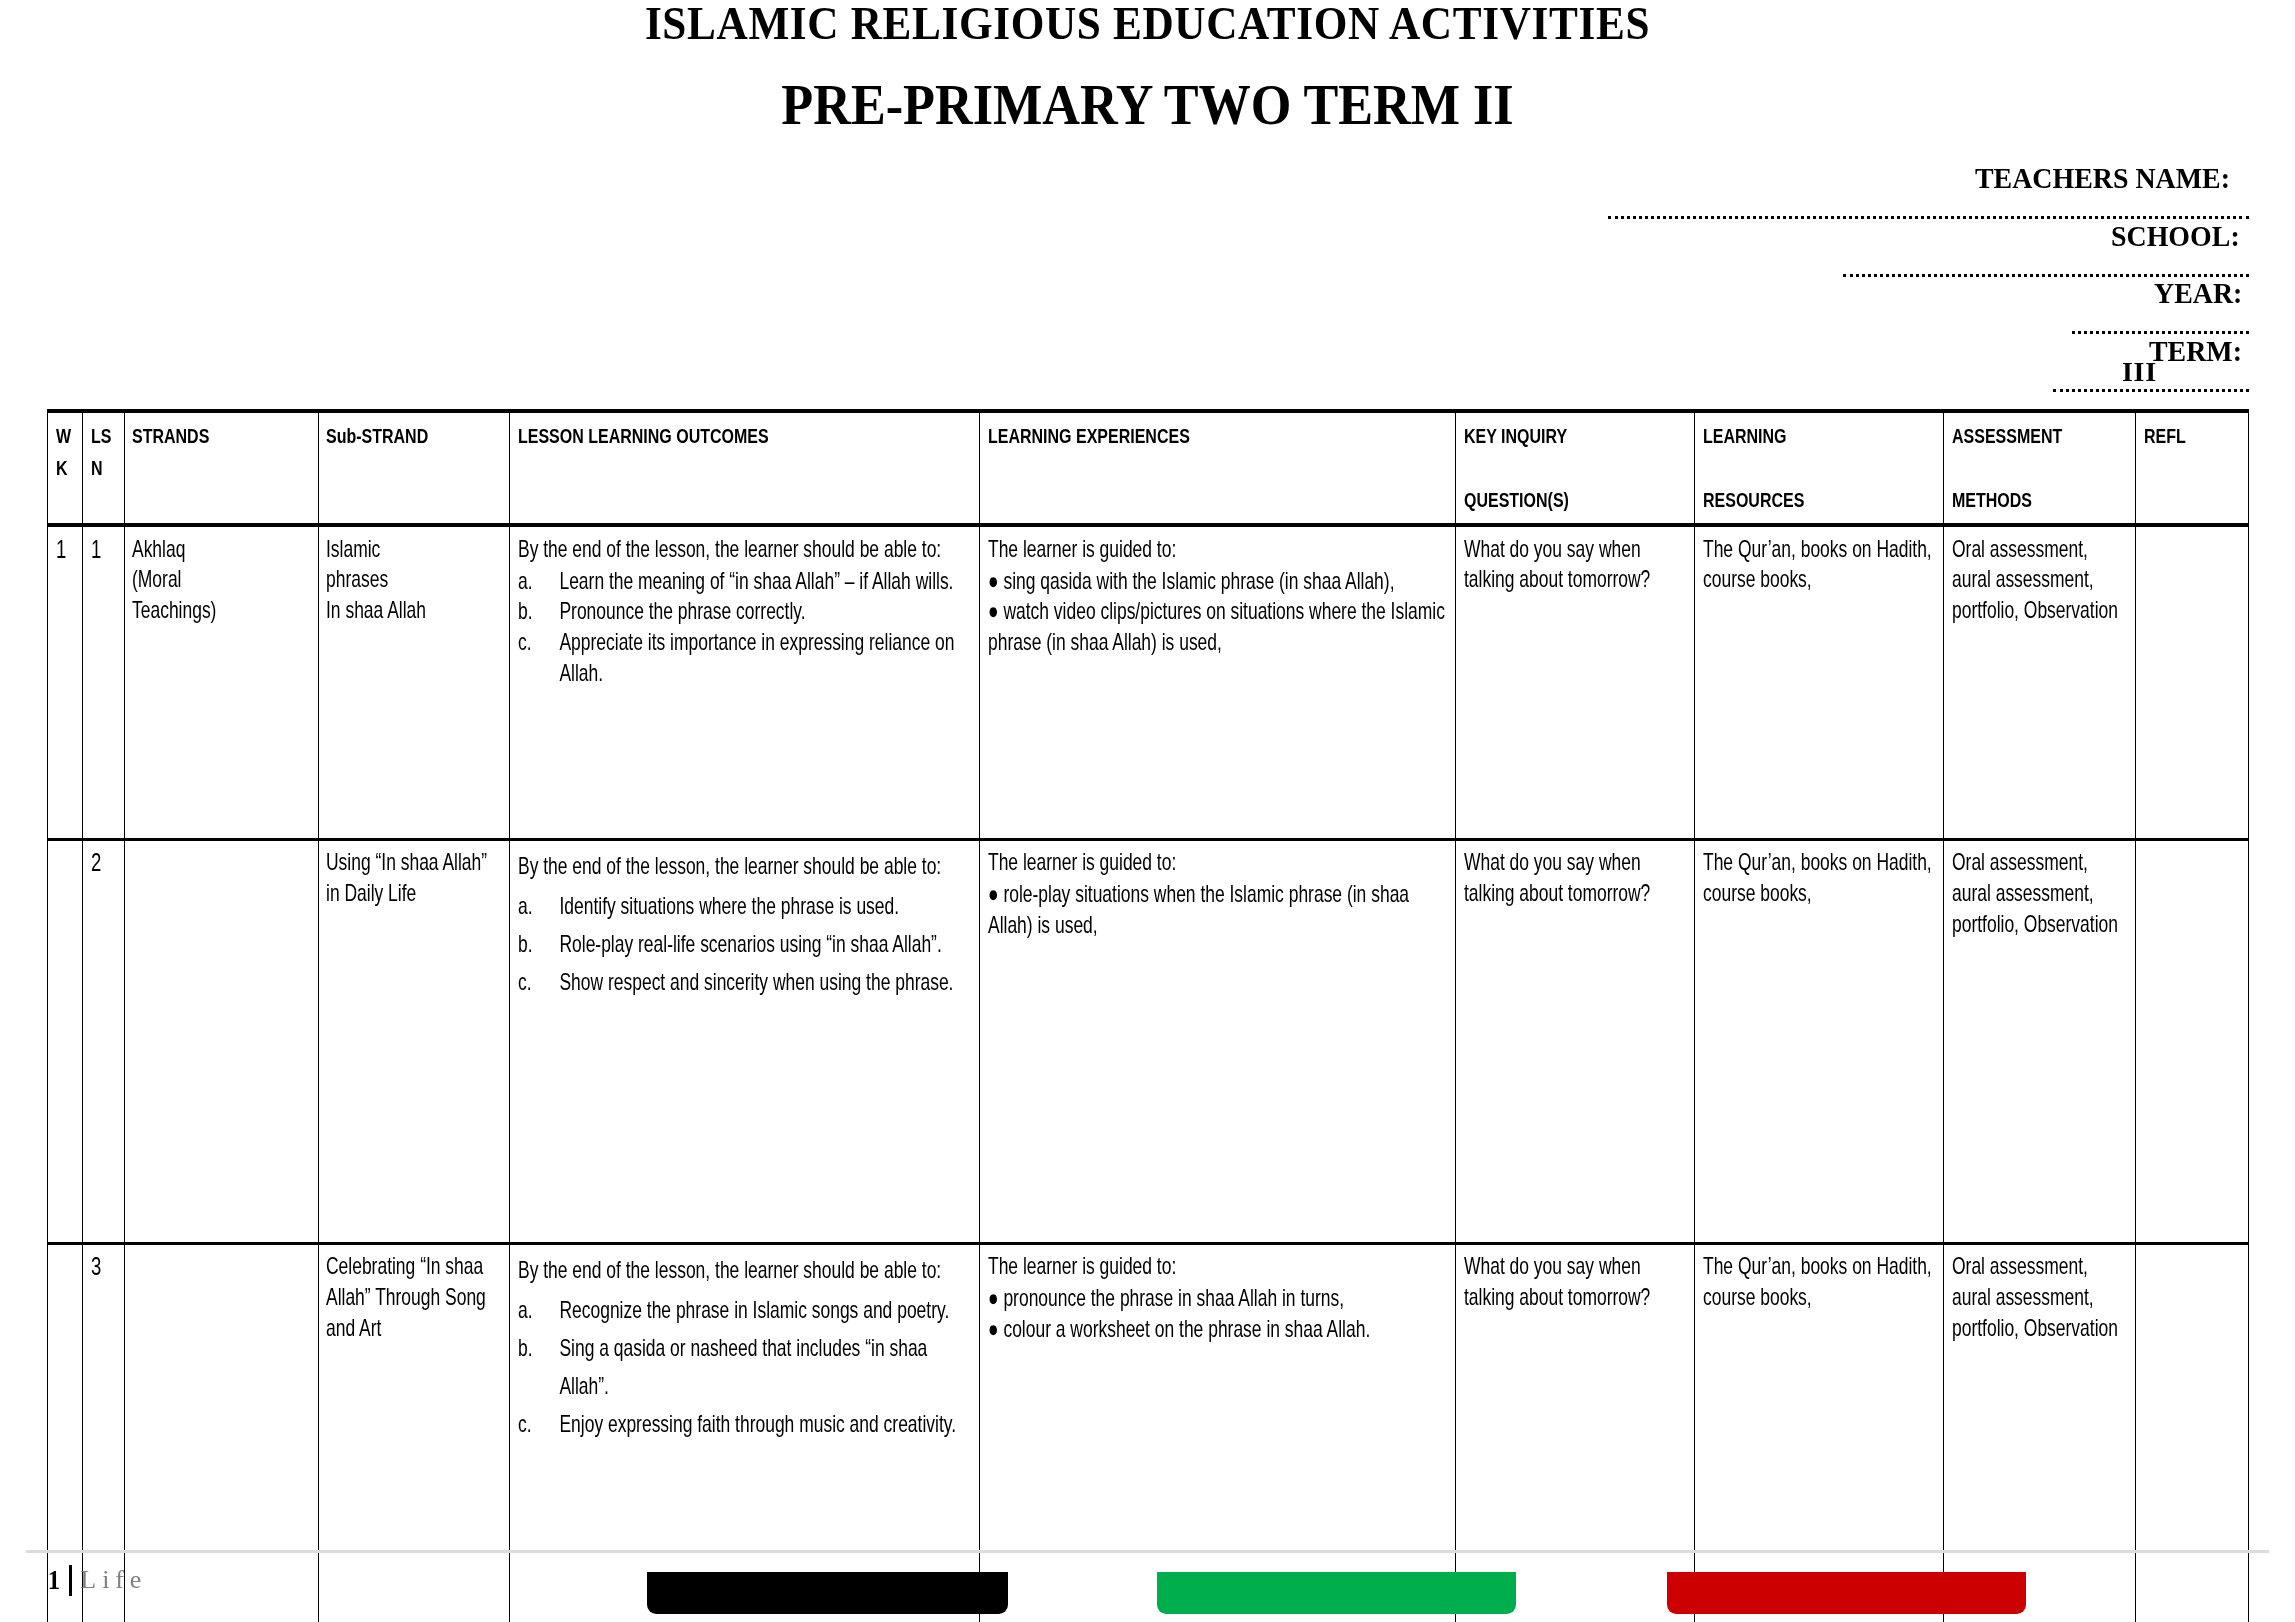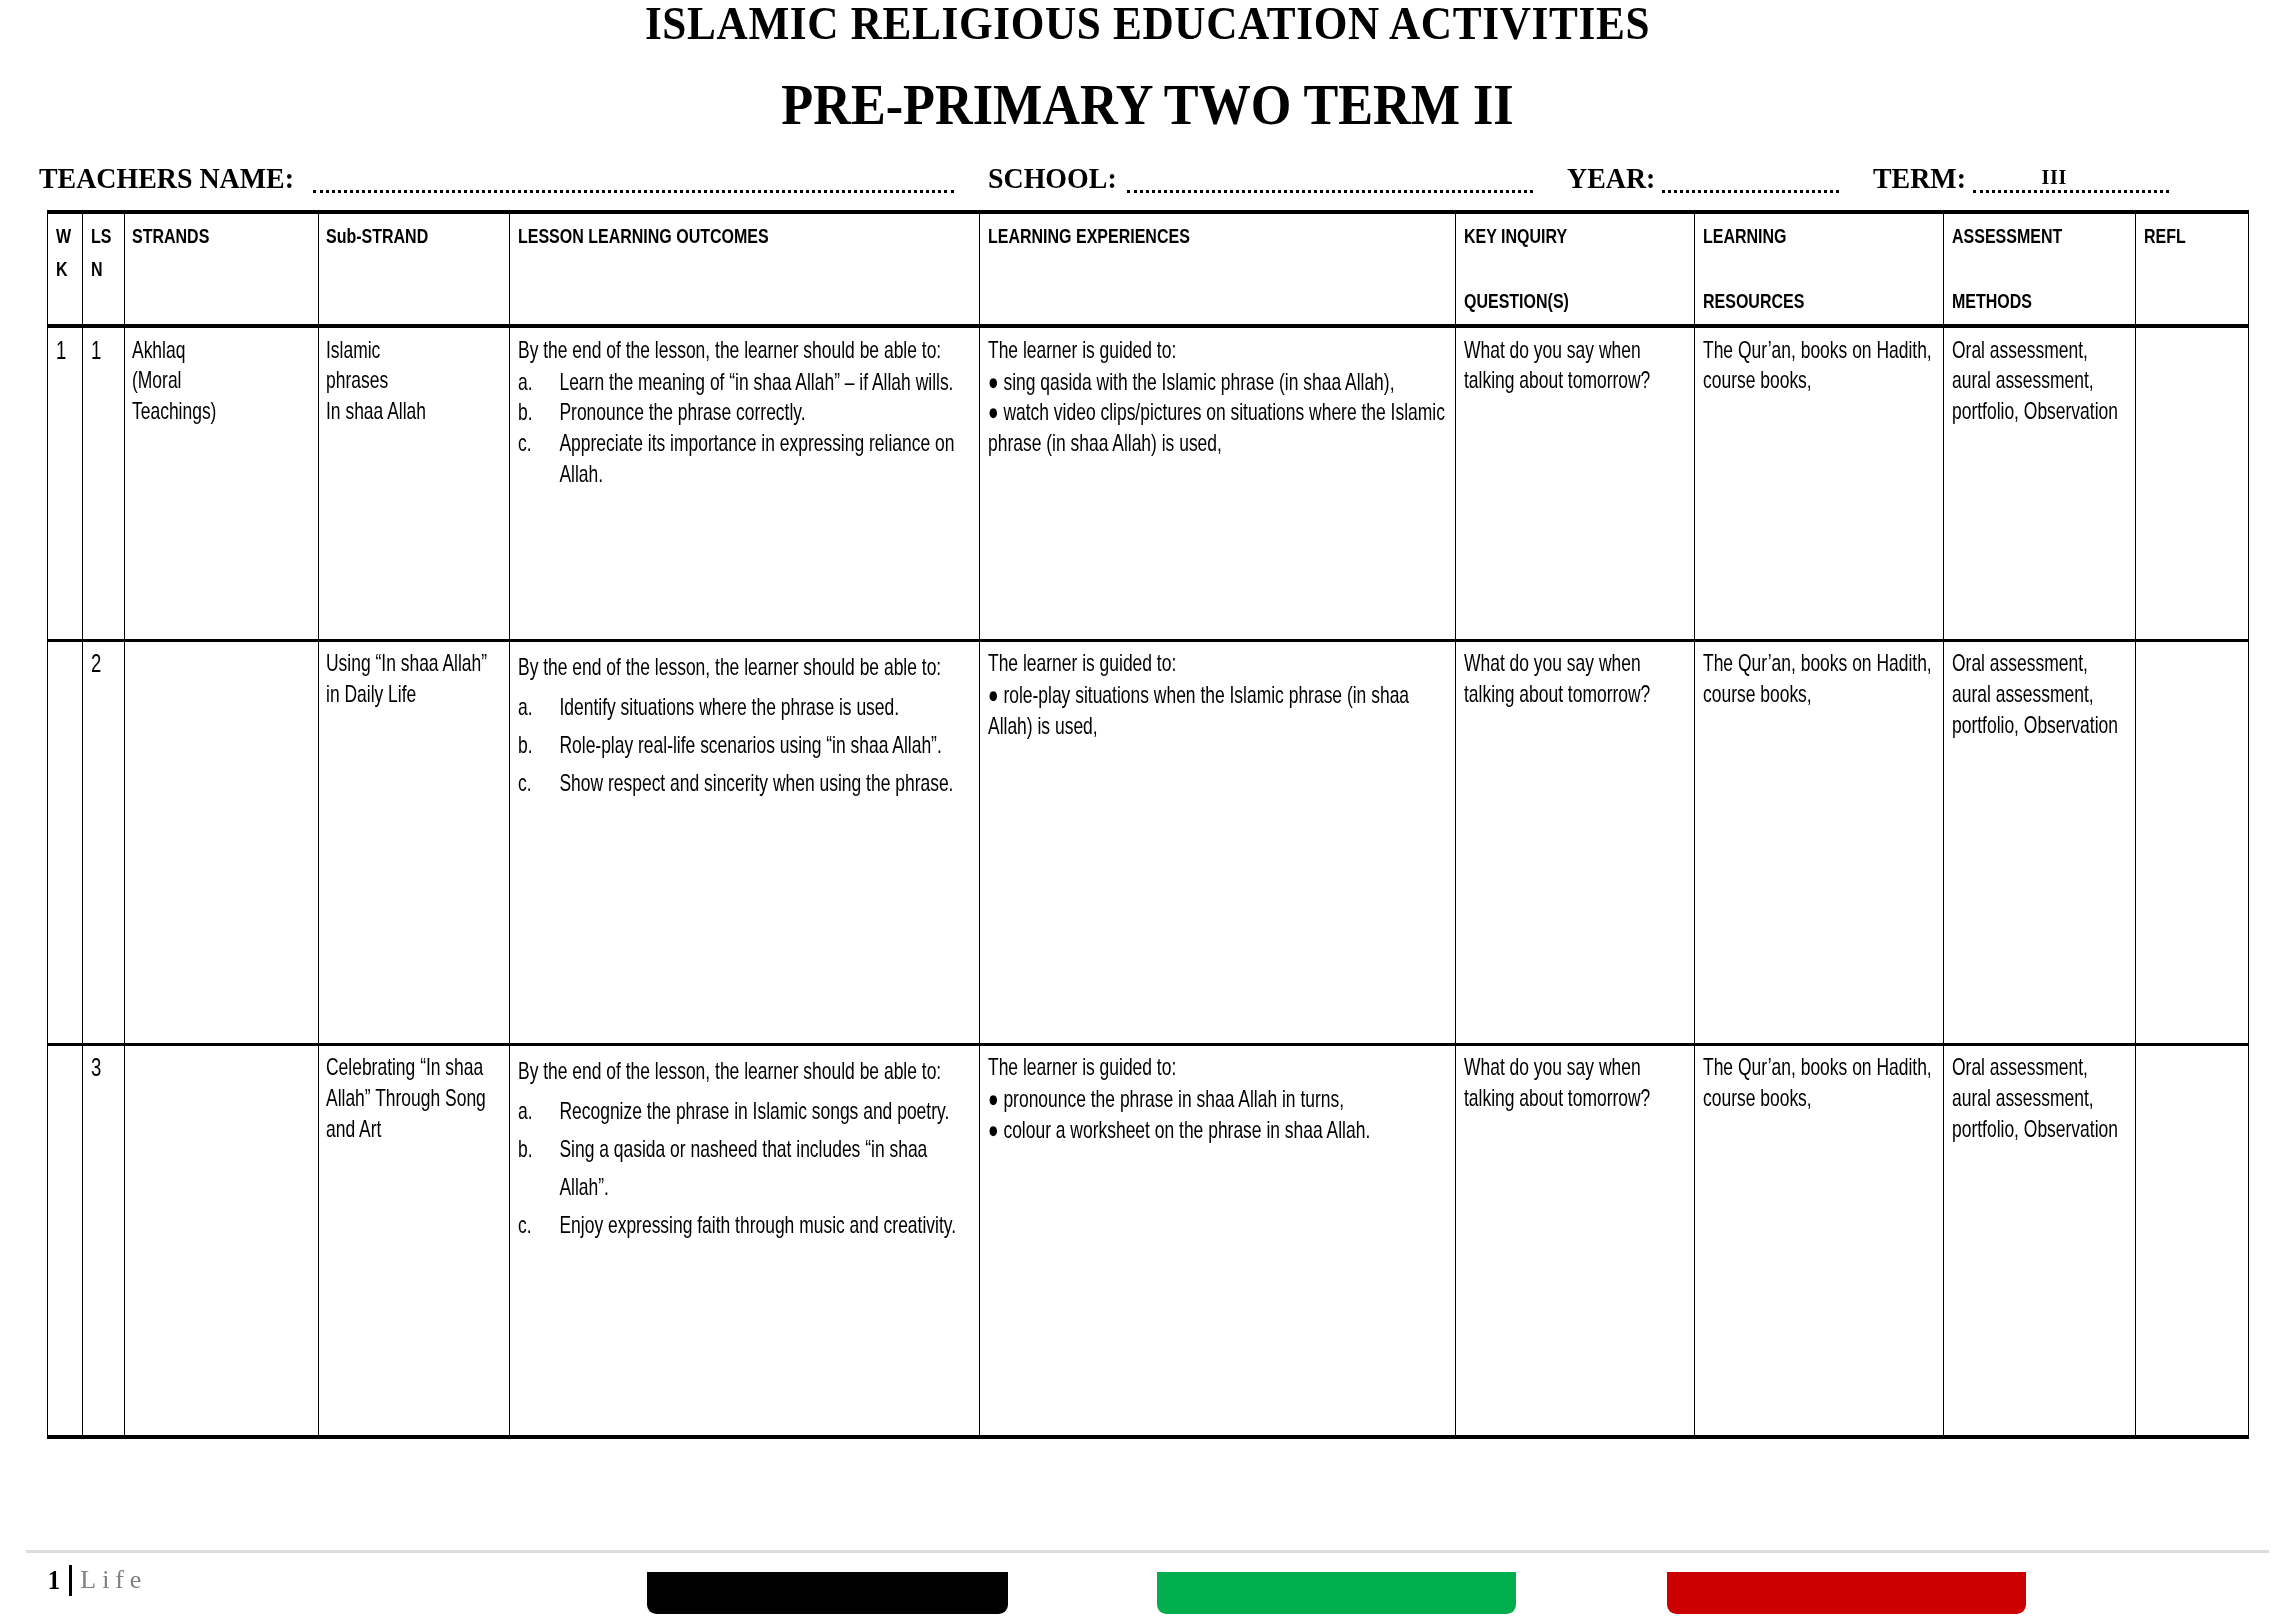--- a/index.html
+++ b/index.html
@@ -43,25 +43,26 @@
     transform: scaleX(0.90);
     line-height: 1.0;
     margin: 29px 0 0 0;
   }
 
   
   .field-row {
     display: flex;
     align-items: flex-end;
     margin: 29px 0 0 0;
-    padding: 0 46px 0 39px;
+    padding: 0 46px 0 64px;
     font-family: "Liberation Serif", serif;
     font-weight: bold;
     font-size: 30px;
     white-space: nowrap;
+    flex-direction: column;
   }
   .field-label {
     transform: scaleX(0.93);
     transform-origin: left bottom;
     line-height: 1;
     padding-bottom: 1.3px;
   }
   .dotline {
     flex: 0 0 auto;
     border-bottom: 3.3px dotted #000;
@@ -73,21 +74,21 @@
   .dotline.school  { width: 406px; }
   .dotline.year    { width: 177px; }
   .dotline.term    { width: 196px; }
   .gap-md { width: 34px; flex: 0 0 auto; }
   .term-value {
     position: absolute;
     left: 69px;
     bottom: 0.7px;
     font-family: "Liberation Serif", serif;
     font-weight: bold;
-    font-size: 20px;
+    font-size: 28px;
     letter-spacing: 0.7px;
   }
 
   
   .tbl-wrap {
     margin: 15.7px 46px 0 47px;
   }
   table.plan {
     width: 100%;
     border-collapse: collapse;

